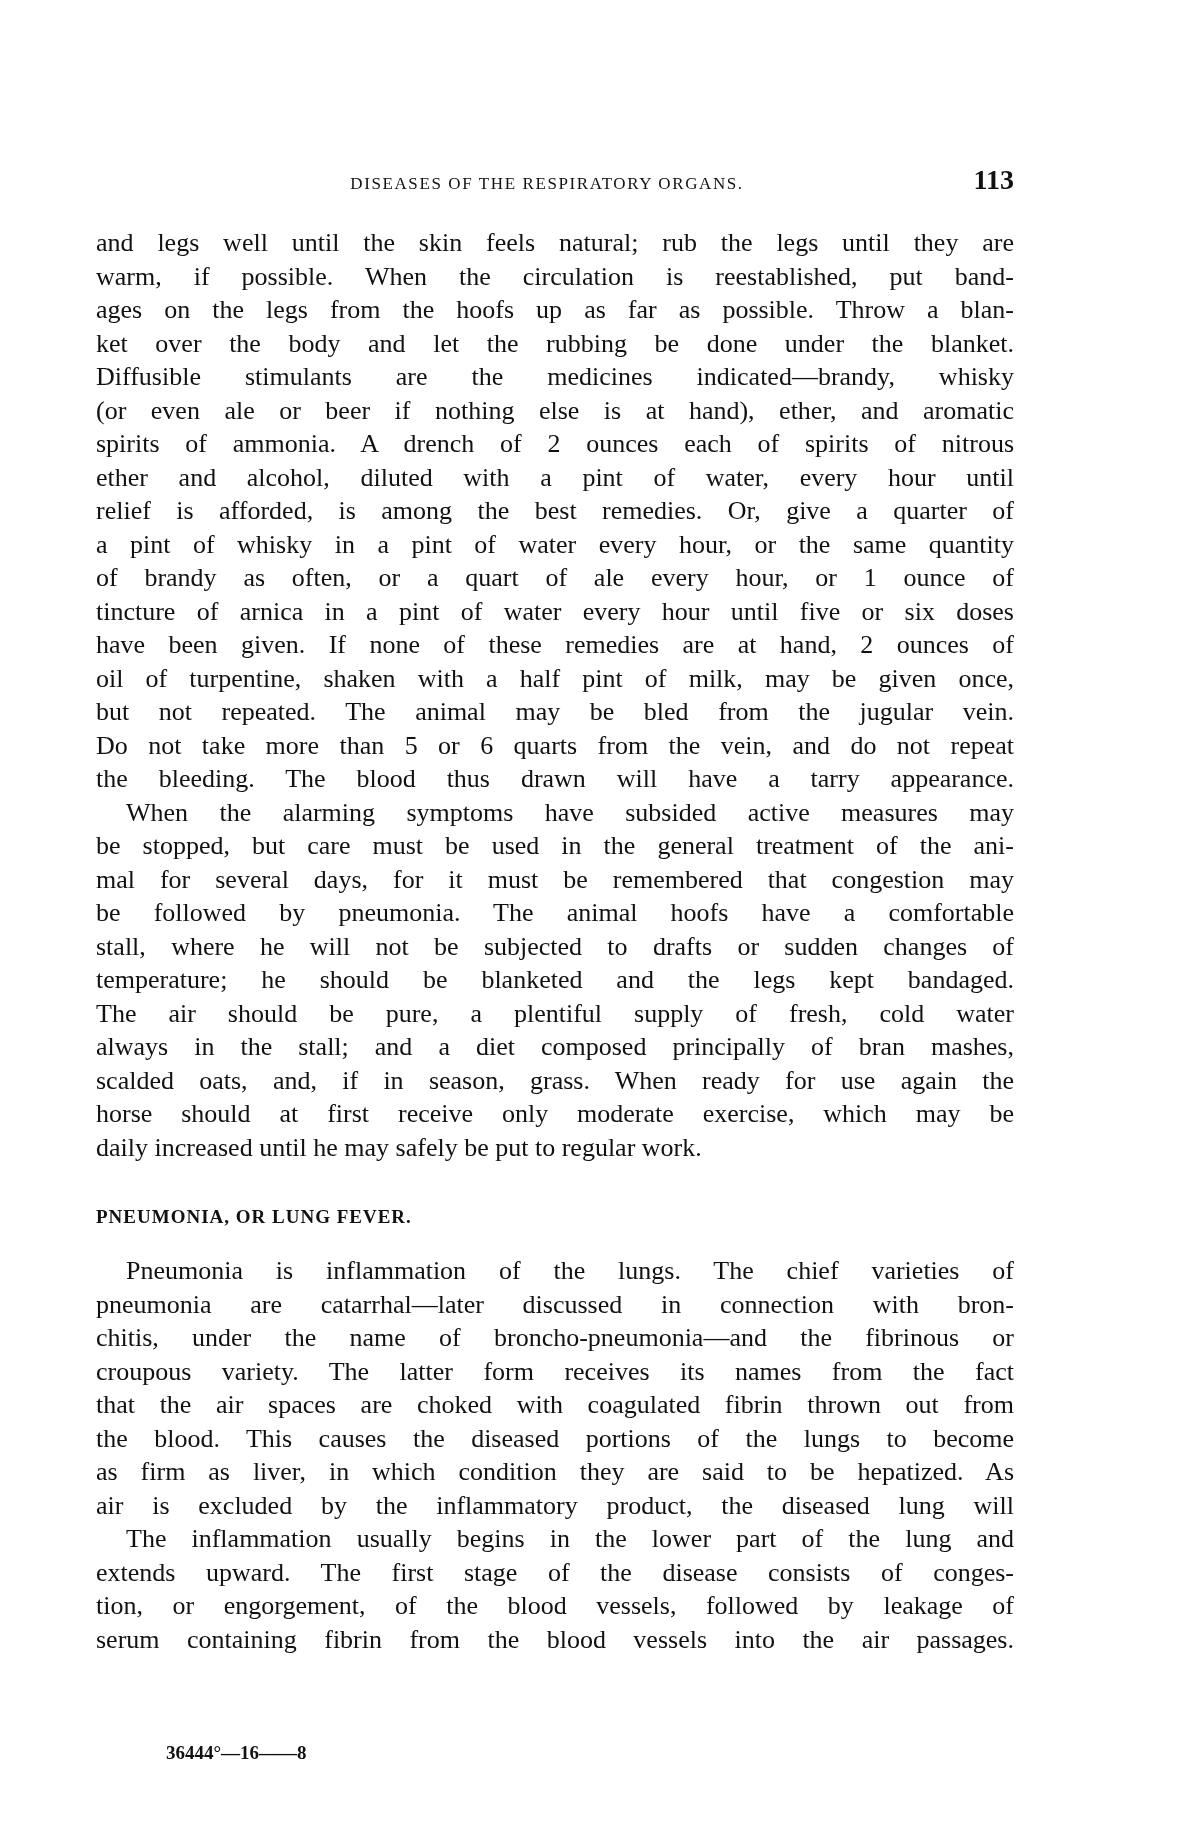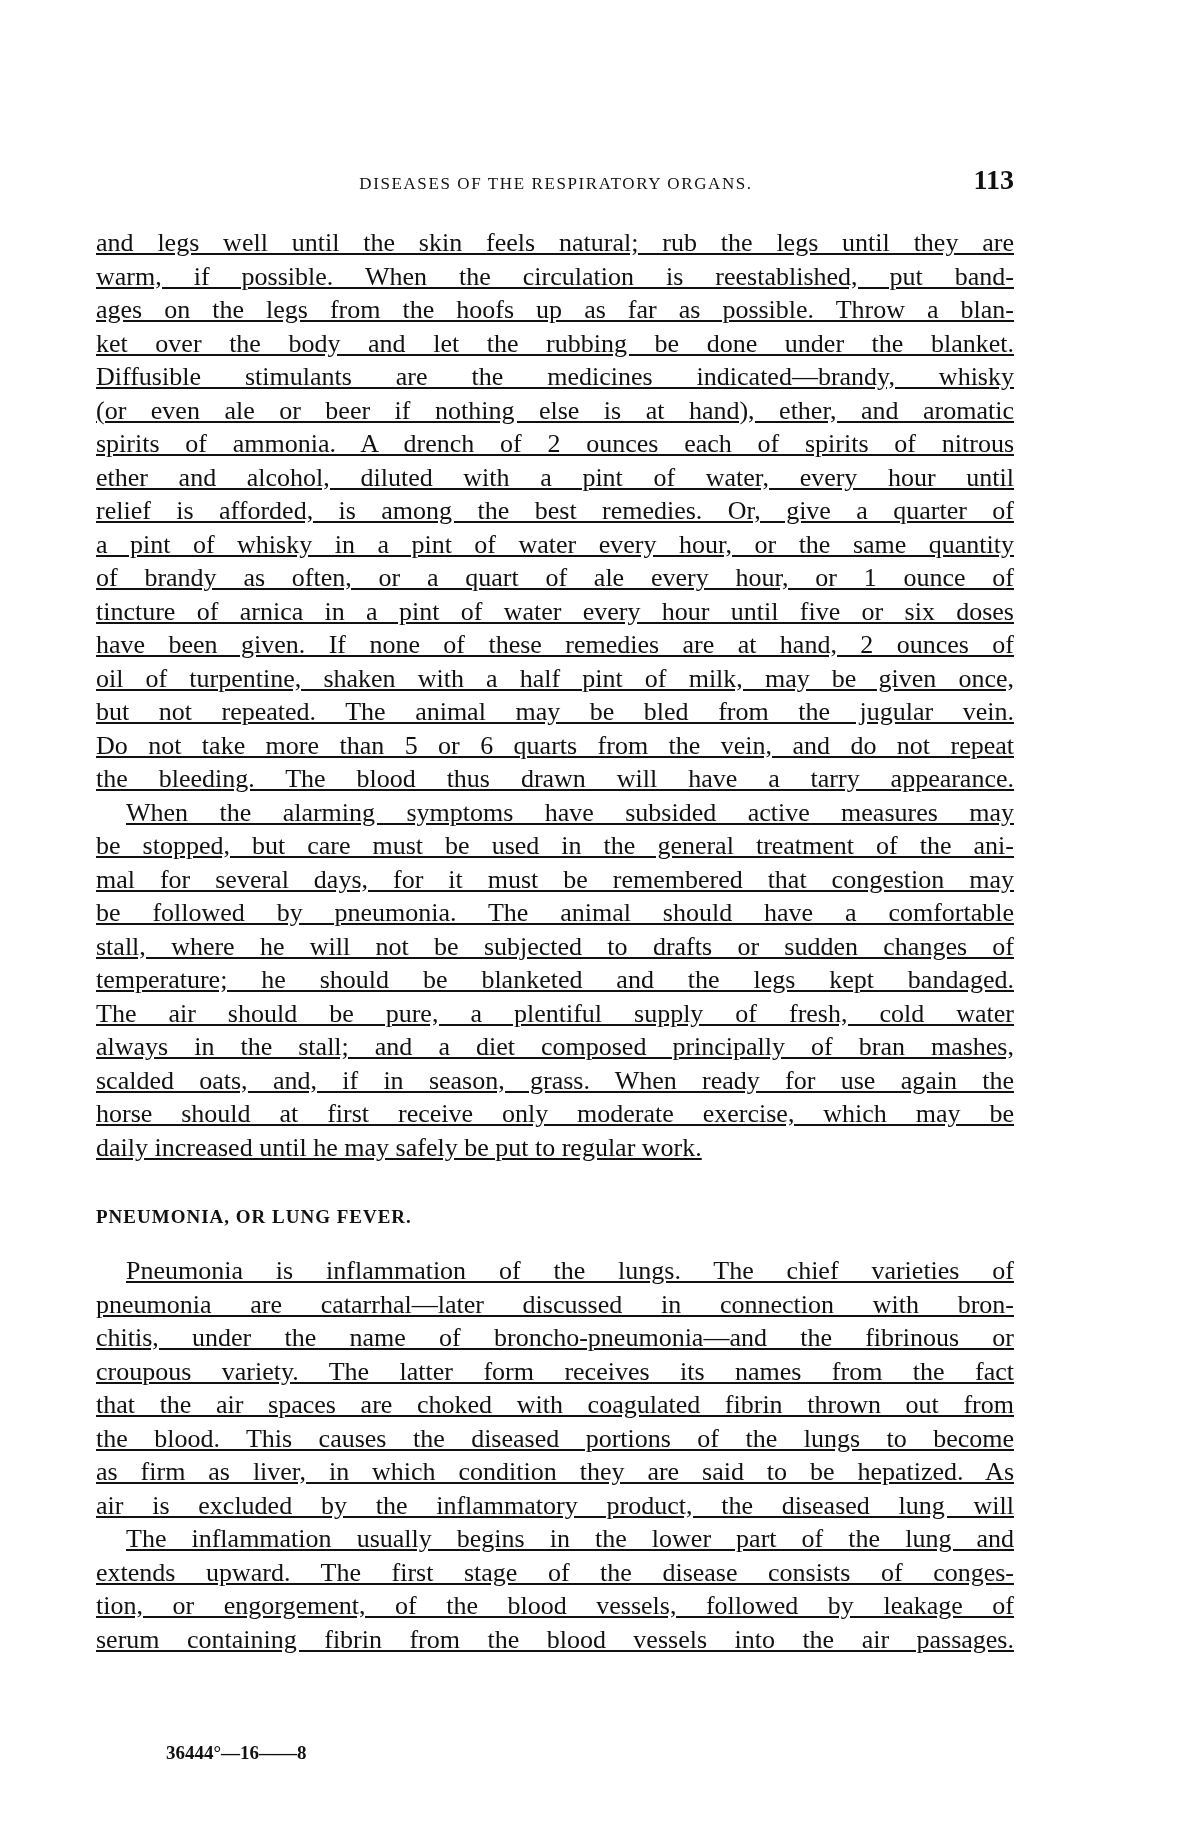--- a/index.html
+++ b/index.html
@@ -24,21 +24,21 @@
     }
     .running-head {
       position: absolute;
       top: 170px;
       left: 96px;
       width: 918px;
       height: 30px;
     }
     .running-title {
       position: absolute;
-      left: 16px;
+      left: 7px;
       width: 918px;
       text-align: center;
       top: 4px;
       font-family: "Liberation Serif", serif;
       font-size: 17px;
       letter-spacing: 1.6px;
       padding-left: 0;
     }
     .running-title span { display: inline-block; margin-left: -30px; }
     .page-number {
@@ -63,21 +63,20 @@
       line-height: 33.5px;
       text-align: justify;
       text-align-last: left;
       hyphens: manual;
     }
     .para .line {
       display: block;
       text-align: justify;
       text-align-last: justify;
       white-space: nowrap;
-      text-decoration: underline;
     }
     .para .line.last {
       text-align-last: left;
     }
     .indent { text-indent: 30px; }
     .section-heading {
       font-family: "Liberation Serif", serif;
       font-weight: bold;
       font-size: 19px;
       letter-spacing: 1px;
@@ -123,21 +122,21 @@
         <span class="line">have been given.  If none of these remedies are at hand, 2 ounces of</span>
         <span class="line">oil of turpentine, shaken with a half pint of milk, may be given once,</span>
         <span class="line">but not repeated.  The animal may be bled from the jugular vein.</span>
         <span class="line">Do not take more than 5 or 6 quarts from the vein, and do not repeat</span>
         <span class="line">the bleeding.  The blood thus drawn will have a tarry appearance.</span>
       </p>
       <p class="para">
         <span class="line indent">When the alarming symptoms have subsided active measures may</span>
         <span class="line">be stopped, but care must be used in the general treatment of the ani-</span>
         <span class="line">mal for several days, for it must be remembered that congestion may</span>
-        <span class="line">be followed by pneumonia.  The animal should have a comfortable</span>
+        <span class="line">be followed by pneumonia.  The animal hoofs have a comfortable</span>
         <span class="line">stall, where he will not be subjected to drafts or sudden changes of</span>
         <span class="line">temperature; he should be blanketed and the legs kept bandaged.</span>
         <span class="line">The air should be pure, a plentiful supply of fresh, cold water</span>
         <span class="line">always in the stall; and a diet composed principally of bran mashes,</span>
         <span class="line">scalded oats, and, if in season, grass.  When ready for use again the</span>
         <span class="line">horse should at first receive only moderate exercise, which may be</span>
         <span class="line last">daily increased until he may safely be put to regular work.</span>
       </p>
     </div>
 

